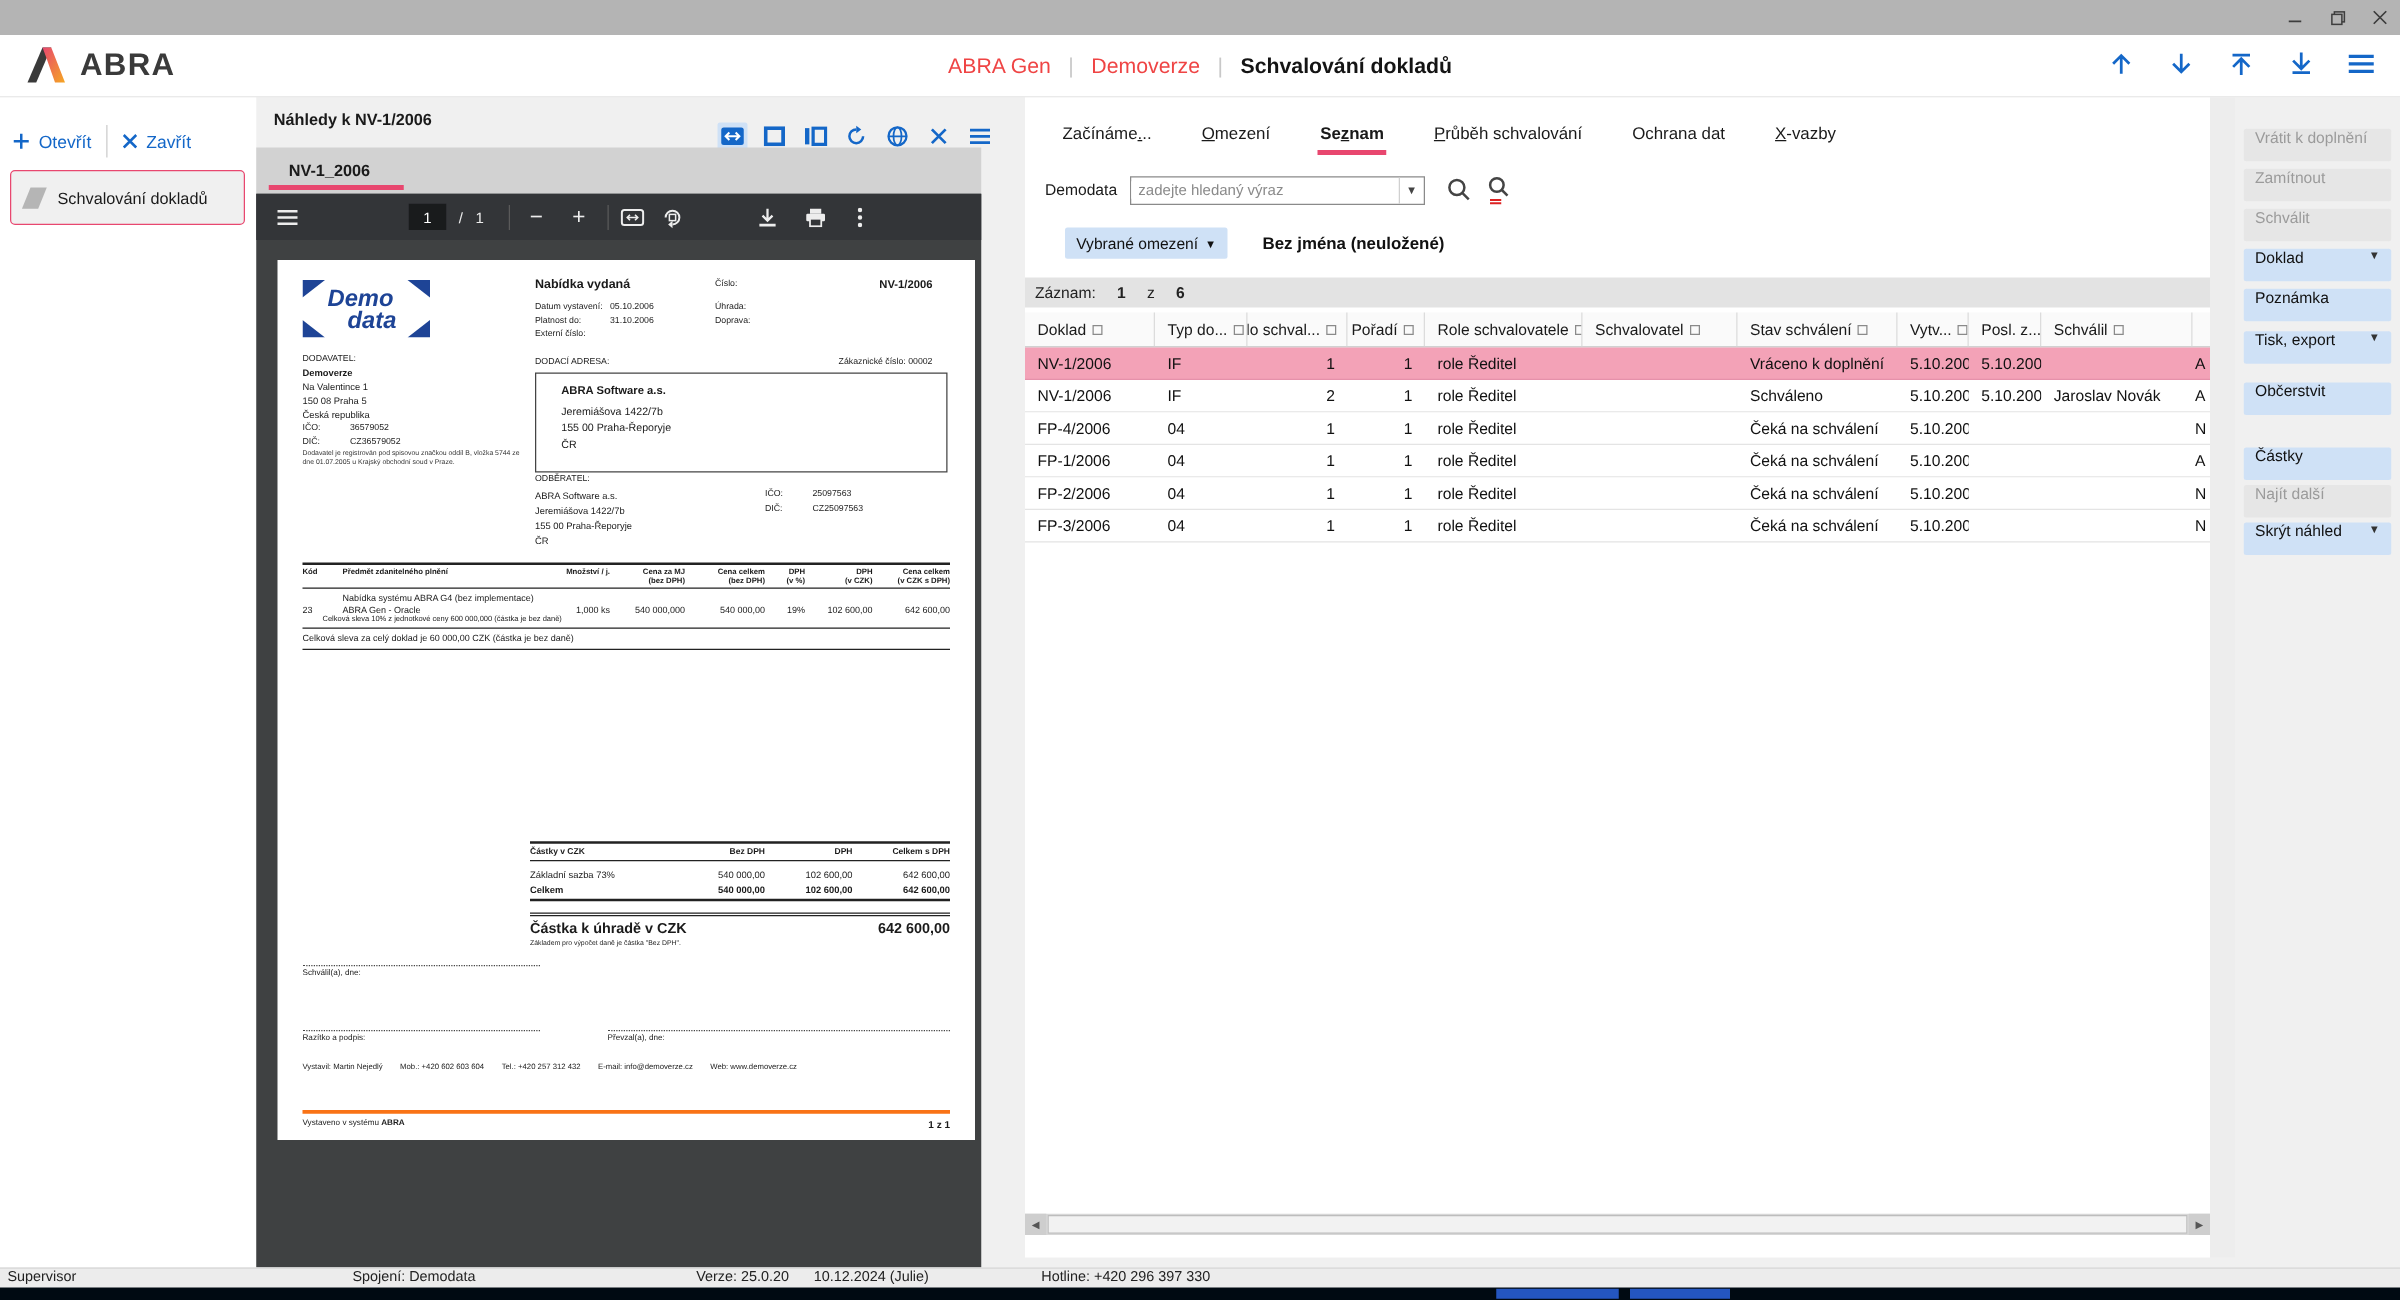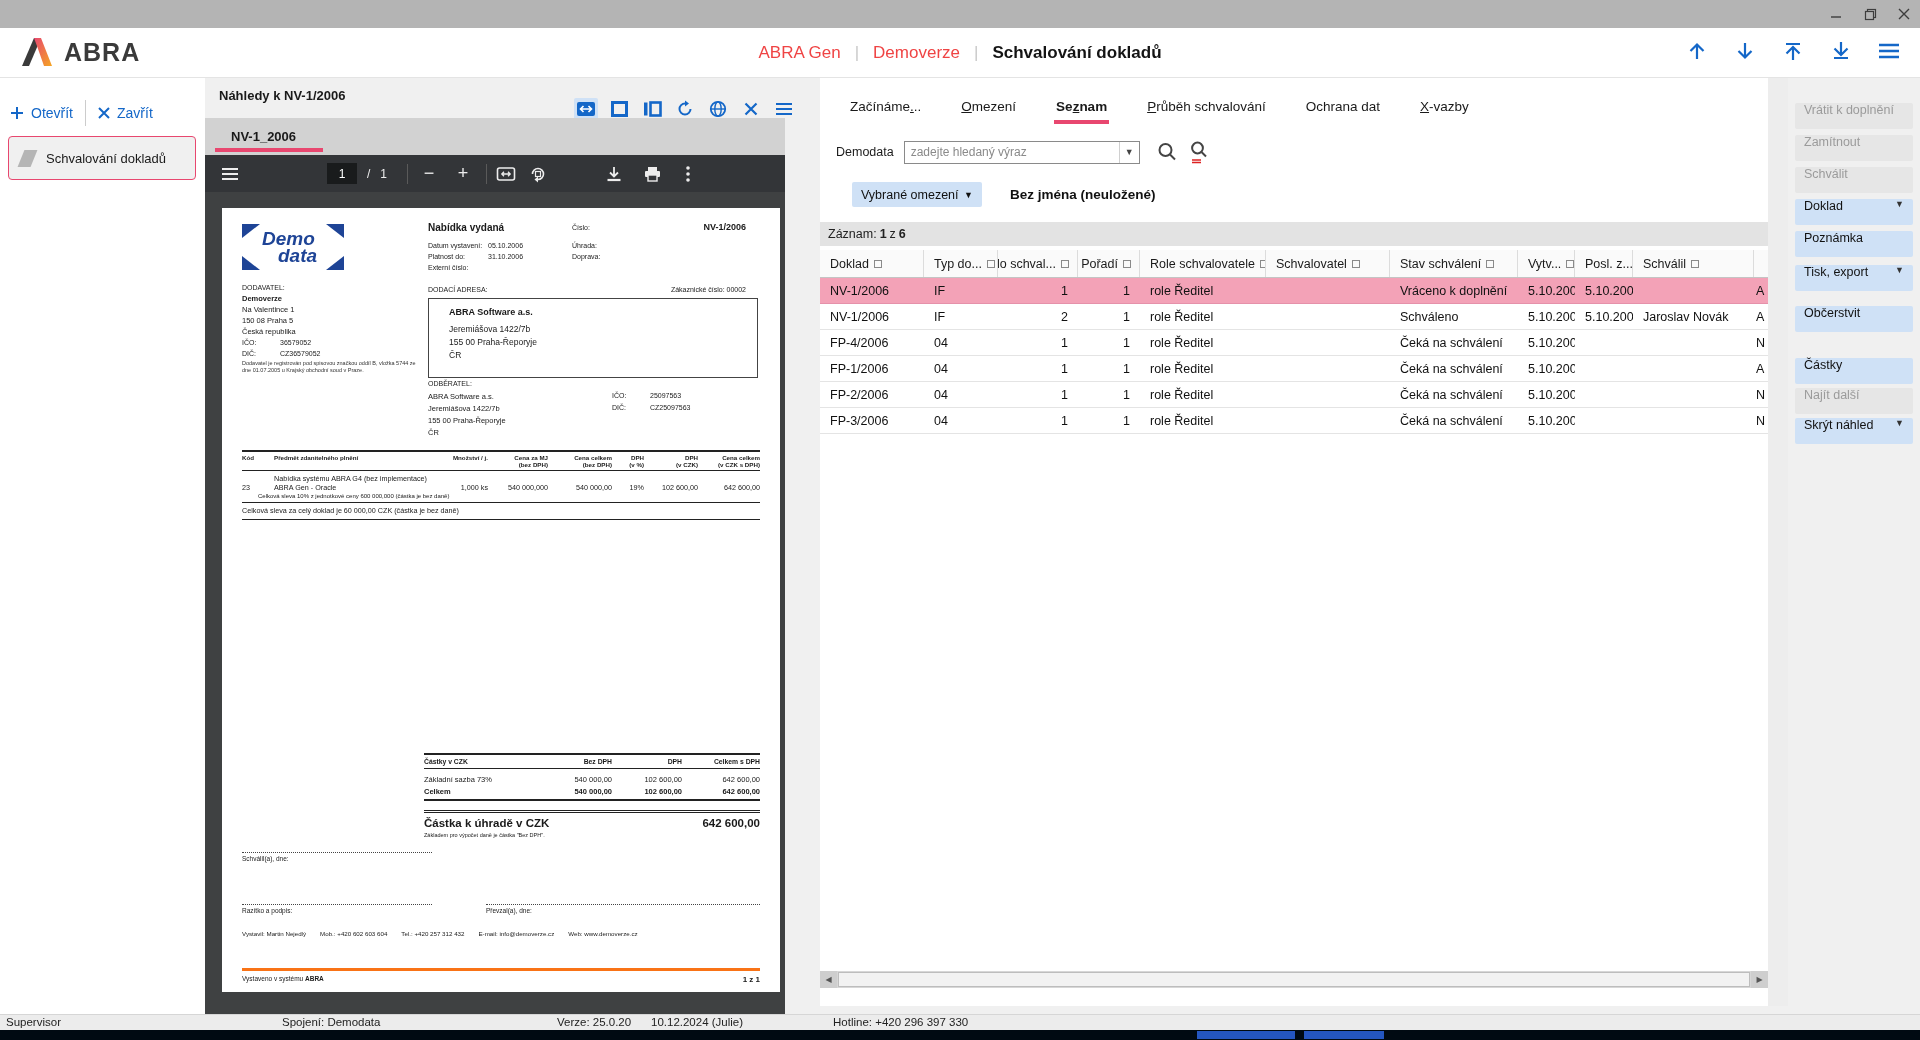--- a/index.html
+++ b/index.html
@@ -38,21 +38,21 @@
   .ptabbar { position:absolute; left:0; top:40px; width:580px; height:37px; background:#d2d2d2; }
   .ptab { position:absolute; left:10px; top:0; height:37px; padding:0 16px; display:flex; align-items:center; font-size:13px; font-weight:bold; color:#1a1a1a; }
   .ptab-underline { position:absolute; left:10px; bottom:3px; width:108px; height:4px; background:#e8476f; }
   .viewer { position:absolute; left:0; top:77px; width:580px; height:859px; background:#3f4142; }
   .pdf-toolbar { position:absolute; left:0; top:0; width:580px; height:37px; background:#333538; display:flex; align-items:center; color:#ededed; }
   .pt-sep { width:1px; height:20px; background:#5a5a5a; }
   .page-box { width:30px; height:21px; background:#191b1c; color:#fff; font-size:12px; display:flex; align-items:center; justify-content:center; }
   .pt-btn { display:flex; align-items:center; justify-content:center; width:26px; height:26px; color:#ededed; font-size:16px; }
 
   
-  .page { position:absolute; left:17px; top:53px; width:558px; height:784px; background:#ffffff; color:#1a1a1a; padding:14px 20px 8px 20px; display:flex; flex-direction:column; }
+  .page { position:absolute; left:17px; top:53px; width:558px; height:704px; background:#ffffff; color:#1a1a1a; padding:14px 20px 8px 20px; display:flex; flex-direction:column; }
   .inv-header { position:relative; height:158px; flex:none; }
   .demo-logo { position:absolute; left:0; top:2px; width:102px; height:46px; }
   .inv-title { position:absolute; left:186px; top:0; font-size:10px; font-weight:bold; }
   .inv-no-label { position:absolute; left:330px; top:2px; font-size:7px; }
   .inv-no { position:absolute; right:14px; top:0; font-size:9px; font-weight:bold; }
   .inv-frow { position:absolute; left:186px; font-size:7px; display:flex; }
   .inv-frow .lab { width:60px; }
   .inv-side { position:absolute; left:330px; font-size:7px; }
   .sup-label { position:absolute; left:0; top:62px; font-size:7px; }
   .sup-line { position:absolute; left:0; font-size:7.5px; }
@@ -99,21 +99,21 @@
   .rp-tab.active::after { content:""; position:absolute; left:14px; right:14px; bottom:2px; height:4px; background:#e8476f; }
   .fulltext-row { position:absolute; left:16px; top:62px; display:flex; align-items:center; gap:10px; }
   .ft-label { font-size:12.5px; color:#1a1a1a; }
   .ft-combo { width:236px; height:23px; border:1px solid #8a8a8a; background:#fff; display:flex; align-items:center; }
   .ft-input { flex:1; border:none; outline:none; font-size:12px; padding:0 6px; color:#1a1a1a; font-family:"Liberation Sans",sans-serif; }
   .ft-input::placeholder { color:#8a8a8a; }
   .ft-drop { width:20px; height:100%; display:flex; align-items:center; justify-content:center; font-size:9px; color:#444; border-left:1px solid #d0d0d0; }
   .restrict-row { position:absolute; left:16px; top:104px; display:flex; align-items:center; gap:28px;margin-left:16px; }
   .restrict-btn { width:130px; height:25px; background:#cfe1f6; display:flex; align-items:center; justify-content:space-between; padding:0 9px; font-size:12.5px; color:#111; border-radius:2px; }
   .restrict-name { font-size:13.5px; font-weight:bold; color:#111; }
-  .record-bar { position:absolute; left:0; top:144px; width:948px; height:24px; background:#e3e3e3; display:flex; align-items:center; padding-left:8px; font-size:12.5px; color:#222; gap:3px; }
+  .record-bar { position:absolute; left:0; top:144px; width:948px; height:24px; background:#e3e3e3; display:flex; align-items:center; padding-left:8px; font-size:12.5px; color:#222; gap:17px; }
   .record-bar b { font-weight:bold; }
 
   .grid { position:absolute; left:0; top:172px; width:948px; }
   .g-head { display:flex; height:28px; background:#fafafa; border-bottom:1px solid #c4c4c4; }
   .g-hcell { display:flex; align-items:center; gap:5px; font-size:12.5px; color:#1a1a1a; border-right:1px solid #dcdcdc; padding-left:10px; overflow:hidden; white-space:nowrap; }
   .g-hcell.r { justify-content:flex-end; padding-right:8px; padding-left:0; }
   .sq { width:8px; height:8px; border:1px solid #8a8a8a; flex:none; }
   .g-row { display:flex; height:26px; border-bottom:1px solid #e4e4e4; background:#fff; }
   .g-row.sel { background:#f3a2b7; border-bottom:1px solid #e591aa; }
   .g-cell { display:flex; align-items:center; font-size:12.5px; color:#111; padding-left:10px; overflow:hidden; white-space:nowrap; flex:none; }

